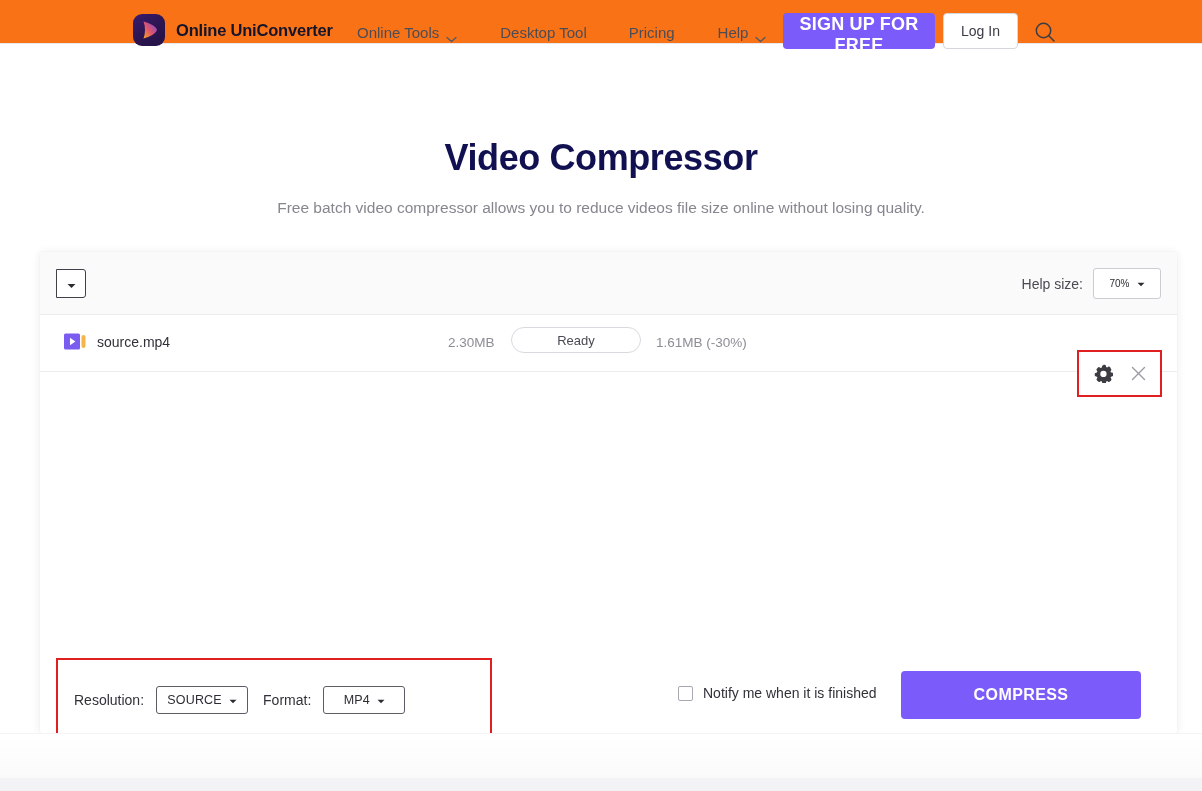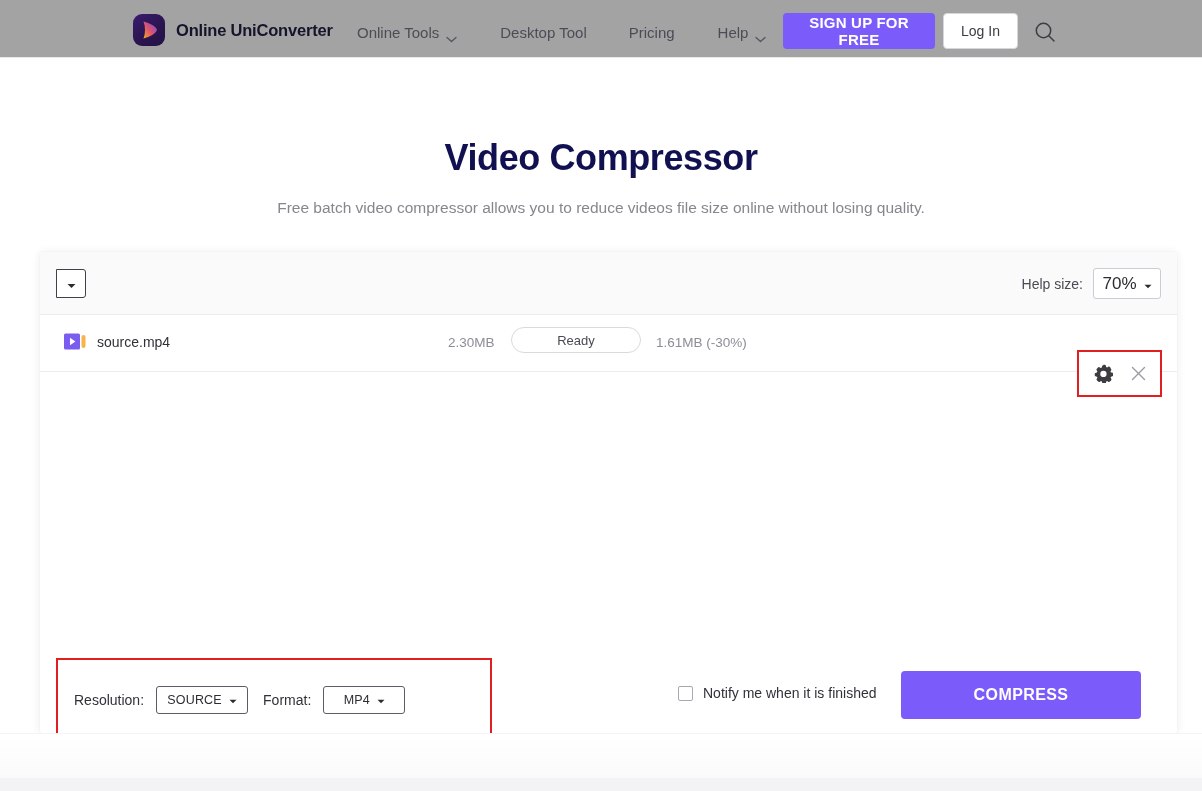--- a/index.html
+++ b/index.html
@@ -7,22 +7,22 @@
   body {
     width:1202px; height:791px;
     font-family:"Liberation Sans", sans-serif;
     background:#ffffff;
     overflow:hidden;
     position:relative;
   }
 
   
   .header{
-    position:absolute; left:0; top:0; width:1202px; height:58px;
-    background:#a3a3a3; border-bottom:1px solid #e8e8ec;
+    position:absolute; left:0; top:0; width:1202px; height:44px;
+    background:#f97316; border-bottom:1px solid #e8e8ec;
     display:flex; align-items:center;
   }
   .logo-wrap{ position:absolute; left:133px; top:14px; display:flex; align-items:center; }
   .logo-mark{
     width:32px; height:32px; border-radius:9px;
     background:linear-gradient(145deg,#3a1b6e 0%,#2b1550 55%,#241246 100%);
     position:relative; overflow:hidden; flex:0 0 auto;
   }
   .logo-mark svg{ position:absolute; left:0; top:0; }
   .brand-name{
@@ -34,21 +34,21 @@
     font-size:15px; color:#4c4c57; display:flex; align-items:center; gap:7px;
     cursor:pointer; white-space:nowrap;text-align:center;
   }
   .nav-gap1{ margin-right:43px; }
   .nav-gap2{ margin-right:42px; }
   .nav-gap3{ margin-right:43px; }
   .chev{ display:inline-block; width:11px; height:7px; }
   .btn-signup{
     position:absolute; left:783px; top:13px; width:152px; height:36px;
     background:#7b5cfa; border:none; border-radius:4px; color:#fff;
-    font-size:15px; font-weight:bold; letter-spacing:.2px; cursor:pointer;
+    font-size:18px; font-weight:bold; letter-spacing:.2px; cursor:pointer;
     font-family:"Liberation Sans", sans-serif;
   }
   .btn-login{
     position:absolute; left:943px; top:13px; width:75px; height:36px;
     background:#fff; border:1px solid #d6d6dd; border-radius:4px;
     color:#3a3a44; font-size:14px; cursor:pointer;
     font-family:"Liberation Sans", sans-serif;
   }
   .search-btn{
     position:absolute; left:1032px; top:19px; width:26px; height:26px;
@@ -86,21 +86,21 @@
   .add-caret{
     width:30px; height:29px; background:#fff; border:1px solid #40404a;
     border-radius:0 3px 3px 0; cursor:pointer;
     display:flex; align-items:center; justify-content:center;
   }
   .reset-wrap{ position:absolute; right:16px; top:16px; display:flex; align-items:center; }
   .reset-label{ font-size:14px; color:#4a4a54; margin-right:10px; }
   .reset-select{
     width:68px; height:31px; background:#fff; border:1px solid #ccccd4;
     border-radius:3px; cursor:pointer; display:flex; align-items:center;
-    justify-content:center; gap:7px; font-size:17px; color:#2c2c34;
+    justify-content:center; gap:7px; font-size:10px; color:#2c2c34;
   }
 
   
   .file-row{
     position:absolute; left:0; top:63px; width:1137px; height:57px;
     border-bottom:1px solid #ececef;
   }
   .file-name-wrap{ position:absolute; left:24px; top:18px; display:flex; align-items:center; }
   .file-icon{ width:24px; height:17px; position:relative; flex:0 0 auto; }
   .file-label{ margin-left:9px; font-size:14px; color:#31313a; }

